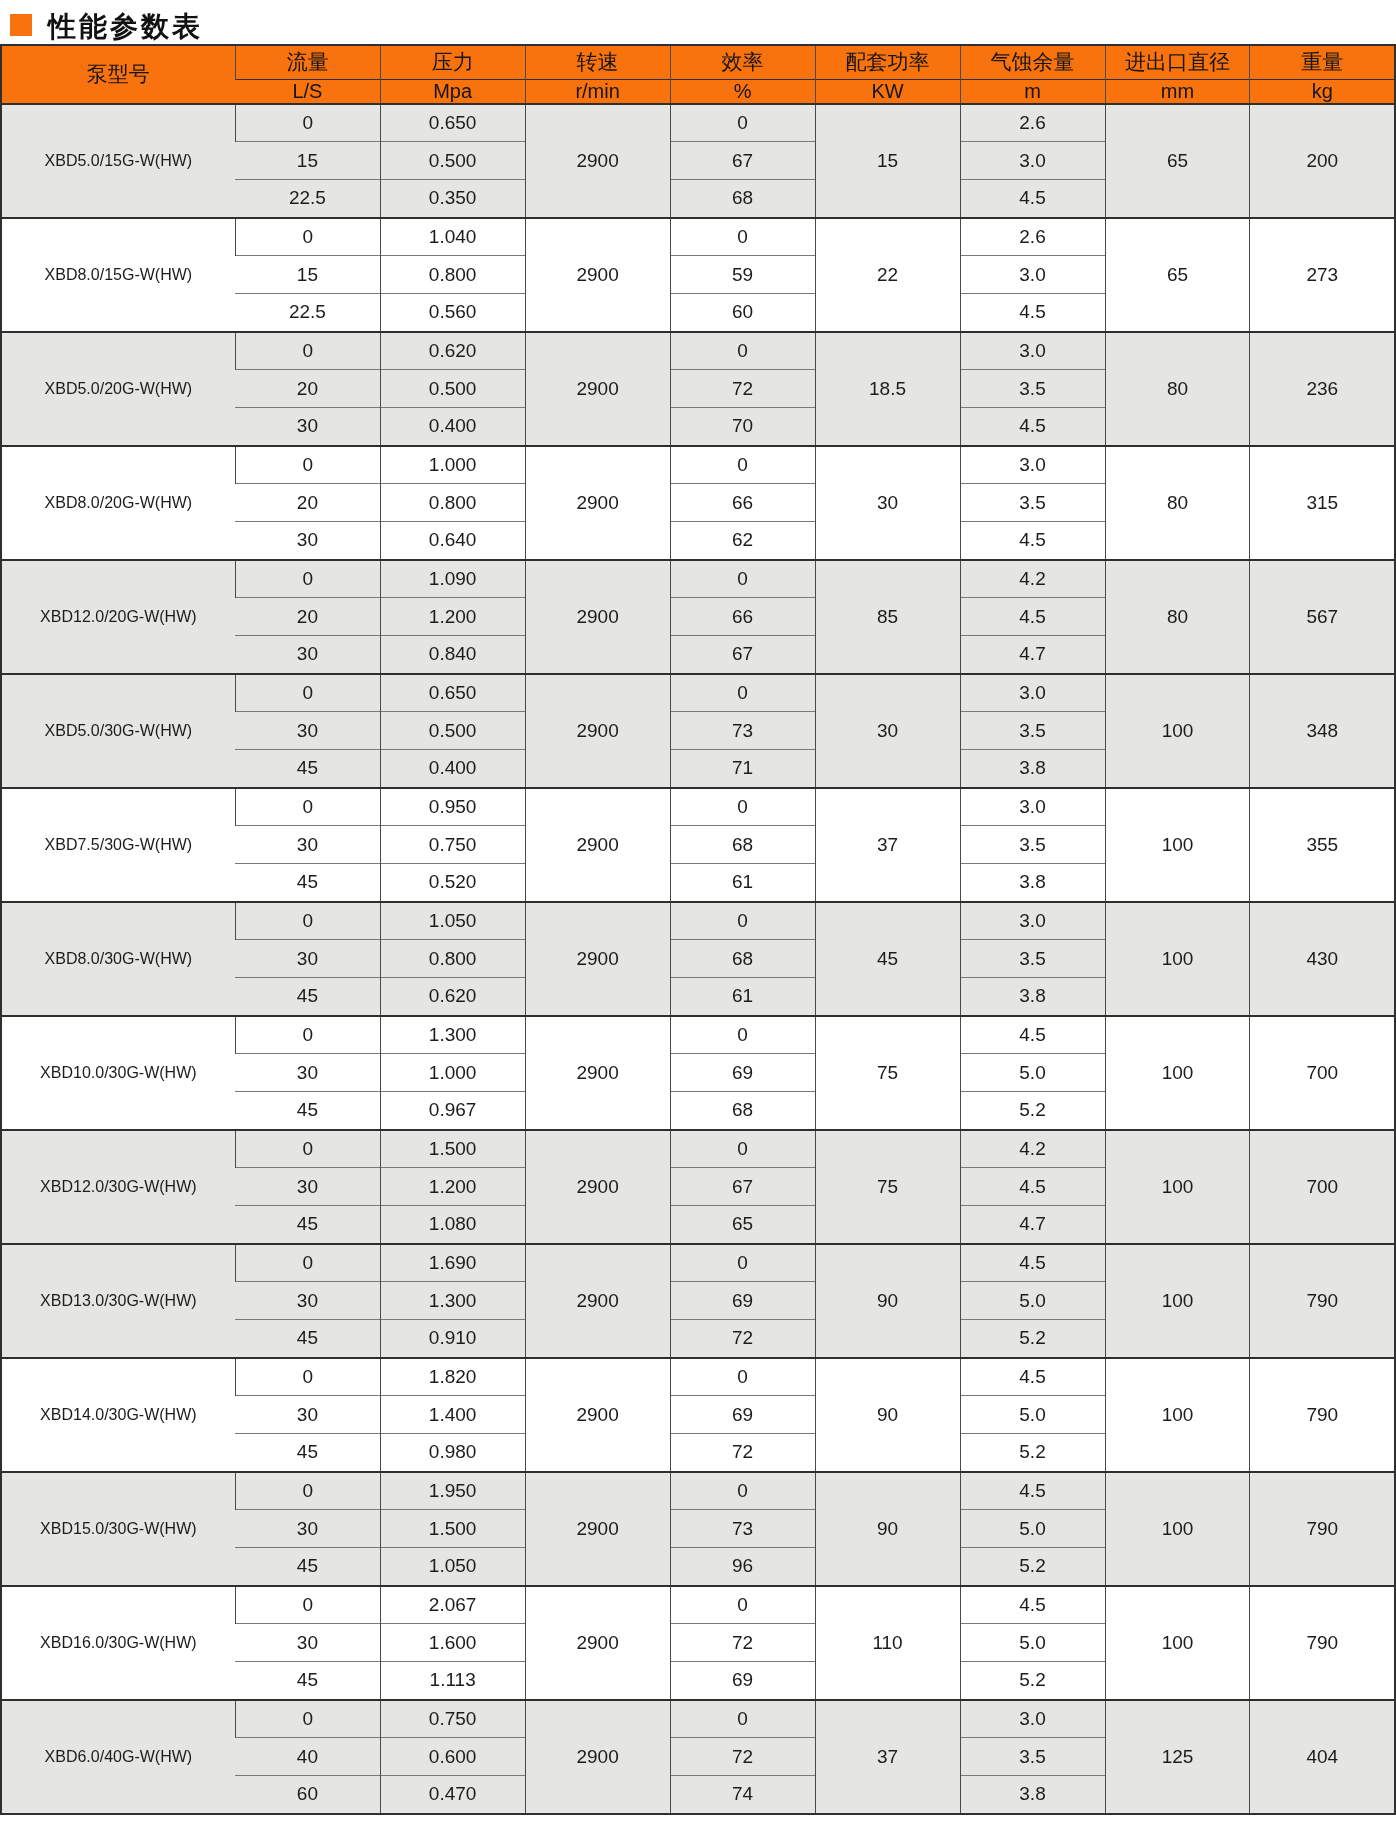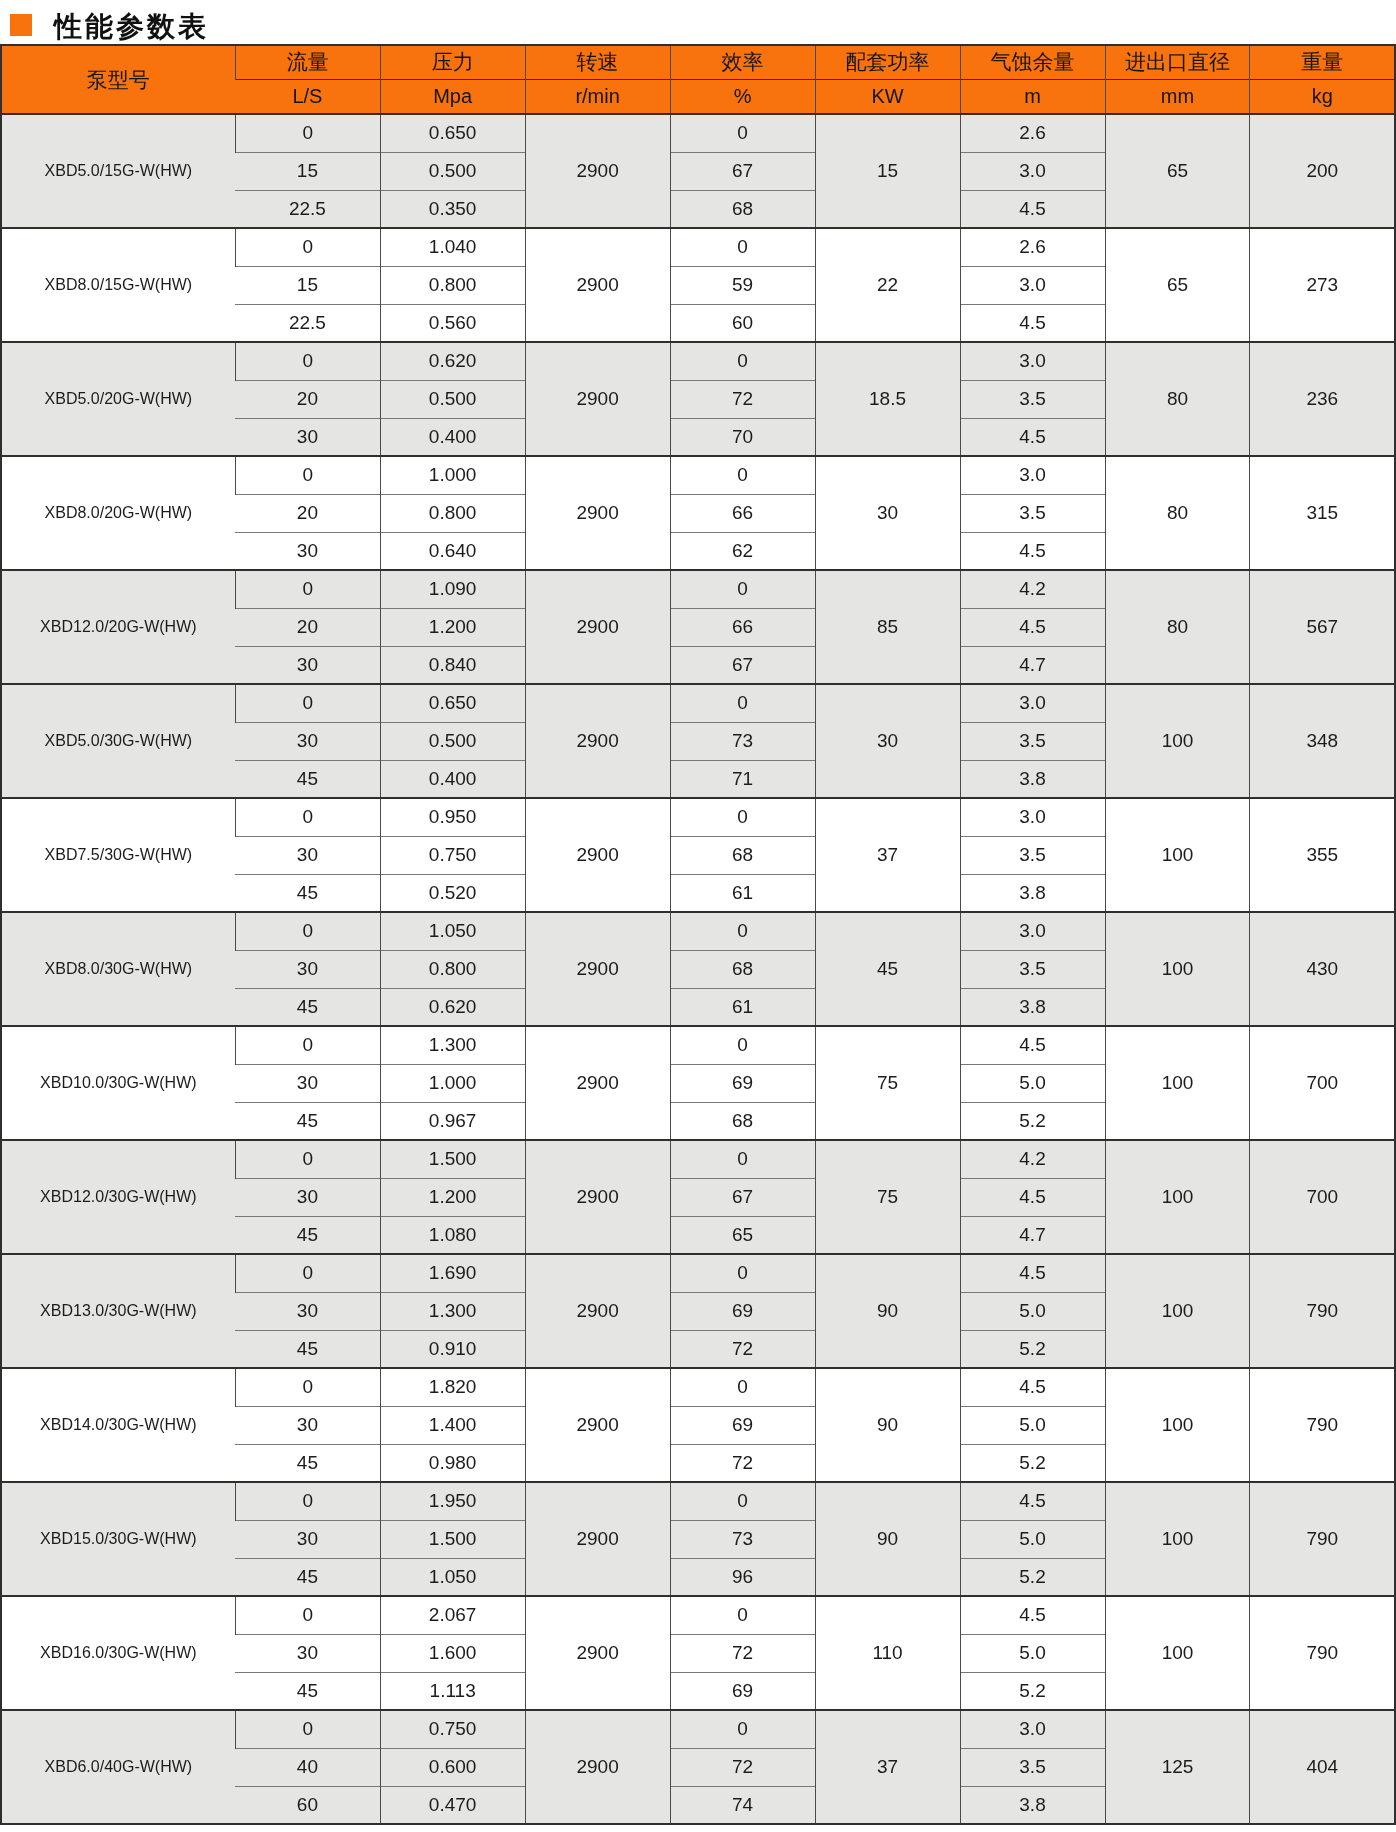--- a/index.html
+++ b/index.html
@@ -11,21 +11,21 @@
     --ink:#1c1c1c;
   }
   *{box-sizing:border-box;}
   html,body{margin:0;padding:0;}
   body{
     width:1396px;height:1832px;background:#ffffff;
     font-family:"Liberation Sans",sans-serif;color:var(--ink);
     overflow:hidden;
   }
   .title-row{
-    display:flex;align-items:center;gap:22px;
+    display:flex;align-items:center;gap:16px;
     padding:9px 0 0 10px;height:44px;
   }
   .bullet{
     width:22px;height:22px;background:var(--accent);
     flex:0 0 auto;margin-top:-4px;
   }
   .page-title{
     margin:0;font-size:28px;font-weight:bold;color:#111;
     letter-spacing:3px;line-height:1;
   }
@@ -36,21 +36,21 @@
   th,td{
     text-align:center;vertical-align:middle;padding:0;
     overflow:hidden;white-space:nowrap;
   }
   thead th{
     background:var(--accent);color:#151515;font-weight:normal;
     font-size:21px;height:34px;
     border-left:1px solid var(--border-mid);
   }
   thead tr.units th{
-    font-size:20px;height:35px;
+    font-size:20px;height:24px;
     border-top:1px solid var(--border-dark);
   }
   thead{border-bottom:2px solid var(--border-dark);}
   tbody td{
     font-size:19px;height:38px;background:#ffffff;
     border-left:1px solid var(--border-mid);
   }
   tbody td:first-child, thead th:first-child{border-left:none;}
   tbody tr.shaded td{background:var(--shaded);}
   tbody tr.sub td{border-top:1px solid var(--border-sub);}

